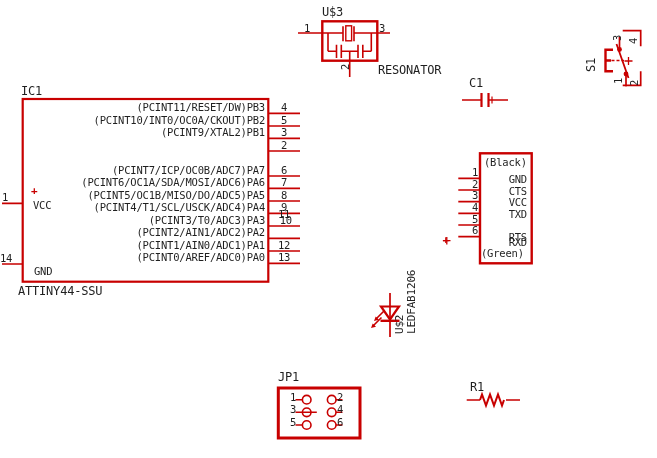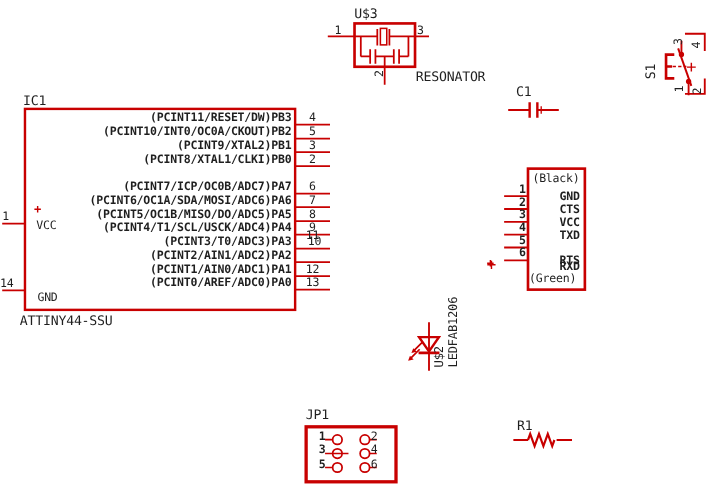--- a/index.html
+++ b/index.html
@@ -5,21 +5,21 @@
   html,body{margin:0;padding:0;background:#fff;}
   #canvas{position:relative;width:657px;height:458px;background:#fff;overflow:hidden;
           font-family:"DejaVu Sans Mono","Liberation Mono",monospace;}
   svg{position:absolute;left:0;top:0;}
   .st{stroke:#c80000;fill:none;}
   .fl{fill:#c80000;stroke:none;}
   .t{position:absolute;color:#1f1f1f;font-size:10.5px;line-height:12px;white-space:nowrap;
      letter-spacing:-0.2px;}
   .lbl{font-size:12px;line-height:13px;}
   .red{color:#c80000;font-weight:bold;}
-  .ral{text-align:center;font-weight:bold;}
+  .ral{text-align:center;}
   .rot{transform:rotate(-90deg);transform-origin:0 0;}
   .ctr{text-align:center;}
 </style>
 </head>
 <body>
 
 <div id="canvas">
 
   <svg width="657" height="458" viewBox="0 0 657 458">
 
@@ -96,21 +96,20 @@
   <div class="t lbl" style="left:18px;top:285px;">ATTINY44-SSU</div>
   <div class="t" style="left:2px;top:191px;">1</div>
   <div class="t red" style="left:31px;top:185px;font-size:11px;">+</div>
   <div class="t" style="left:33px;top:198.5px;">VCC</div>
   <div class="t" style="left:0px;top:251.5px;">14</div>
   <div class="t" style="left:34px;top:264.5px;">GND</div>
 
   <div class="t ral" style="right:392px;top:101px;">(PCINT11/RESET/DW)PB3</div>
   <div class="t ral" style="right:392px;top:113.5px;">(PCINT10/INT0/OC0A/CKOUT)PB2</div>
   <div class="t ral" style="right:392px;top:126px;">(PCINT9/XTAL2)PB1</div>
-  <div class="t ral" style="right:392px;top:138.5px;">(PCINT8/XTAL1/CLKI)PB0</div>
   <div class="t ral" style="right:392px;top:163.5px;">(PCINT7/ICP/OC0B/ADC7)PA7</div>
   <div class="t ral" style="right:392px;top:176px;margin-left:28px;">(PCINT6/OC1A/SDA/MOSI/ADC6)PA6</div>
   <div class="t ral" style="right:392px;top:188.5px;">(PCINT5/OC1B/MISO/DO/ADC5)PA5</div>
   <div class="t ral" style="right:392px;top:201px;">(PCINT4/T1/SCL/USCK/ADC4)PA4</div>
   <div class="t ral" style="right:392px;top:213.5px;">(PCINT3/T0/ADC3)PA3</div>
   <div class="t ral" style="right:392px;top:226px;">(PCINT2/AIN1/ADC2)PA2</div>
   <div class="t ral" style="right:392px;top:238.5px;">(PCINT1/AIN0/ADC1)PA1</div>
   <div class="t ral" style="right:392px;top:251px;">(PCINT0/AREF/ADC0)PA0</div>
 
   <div class="t ctr" style="left:276px;width:16px;top:101px;">4</div>

